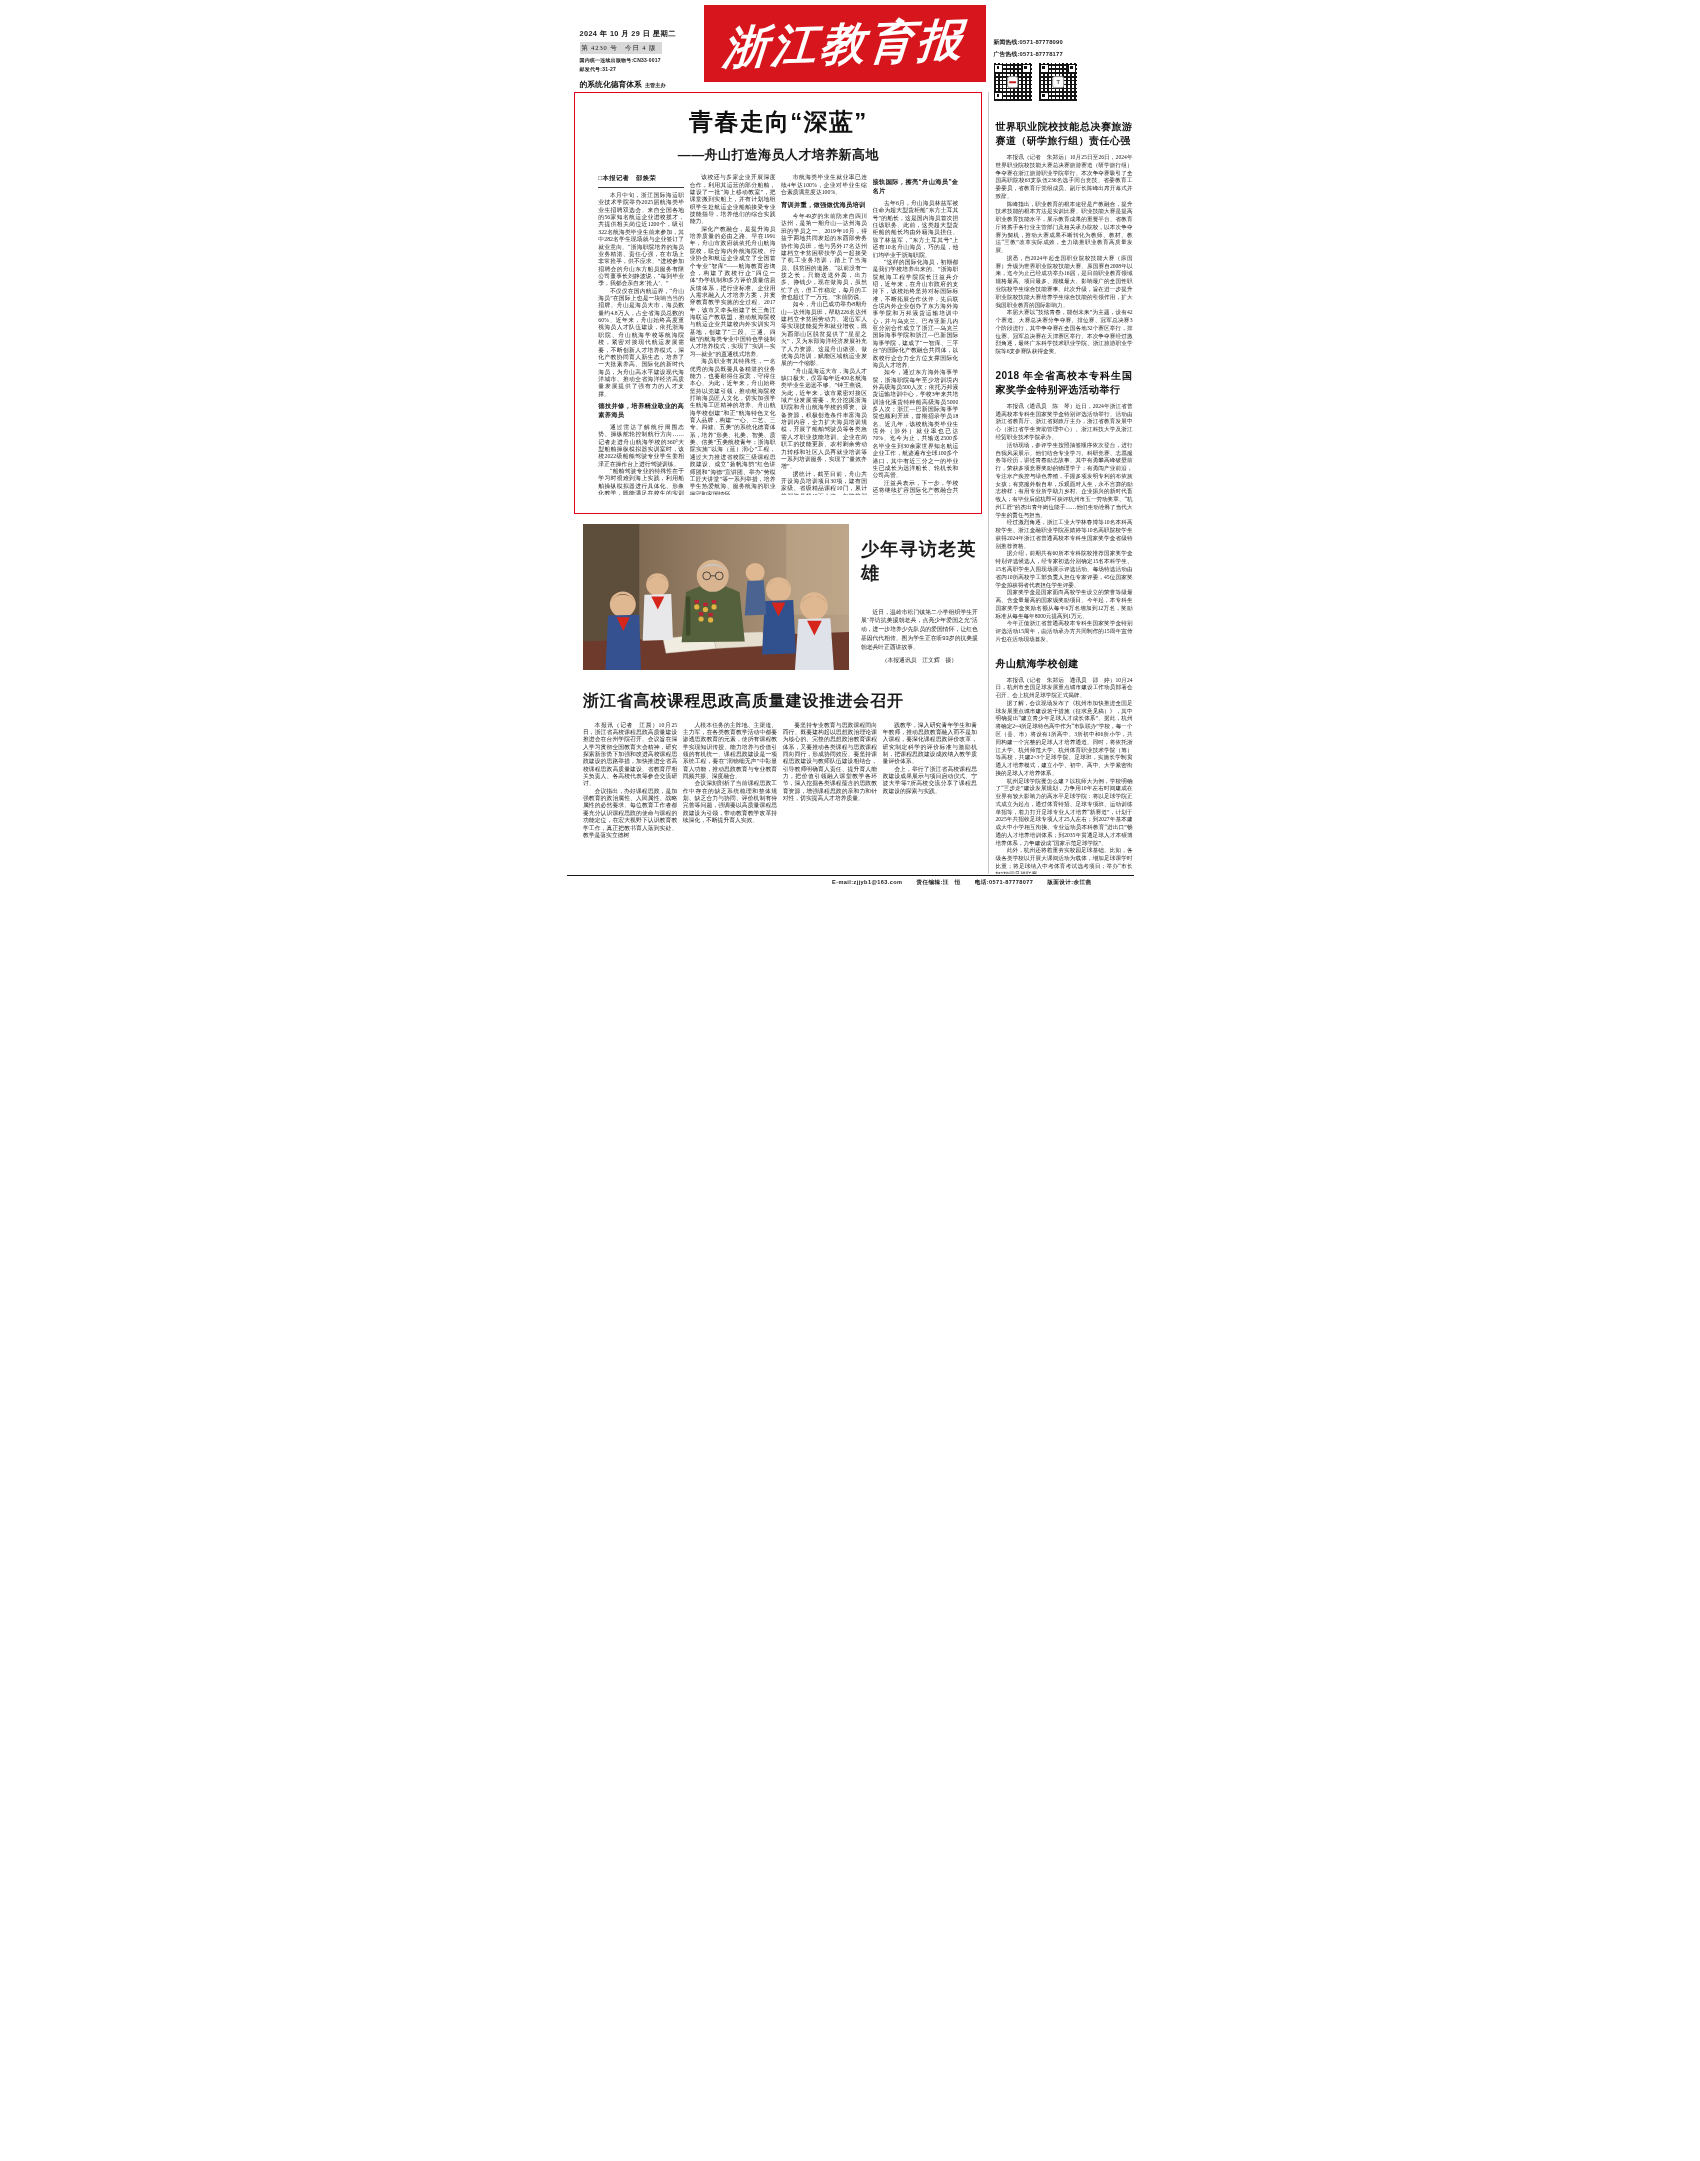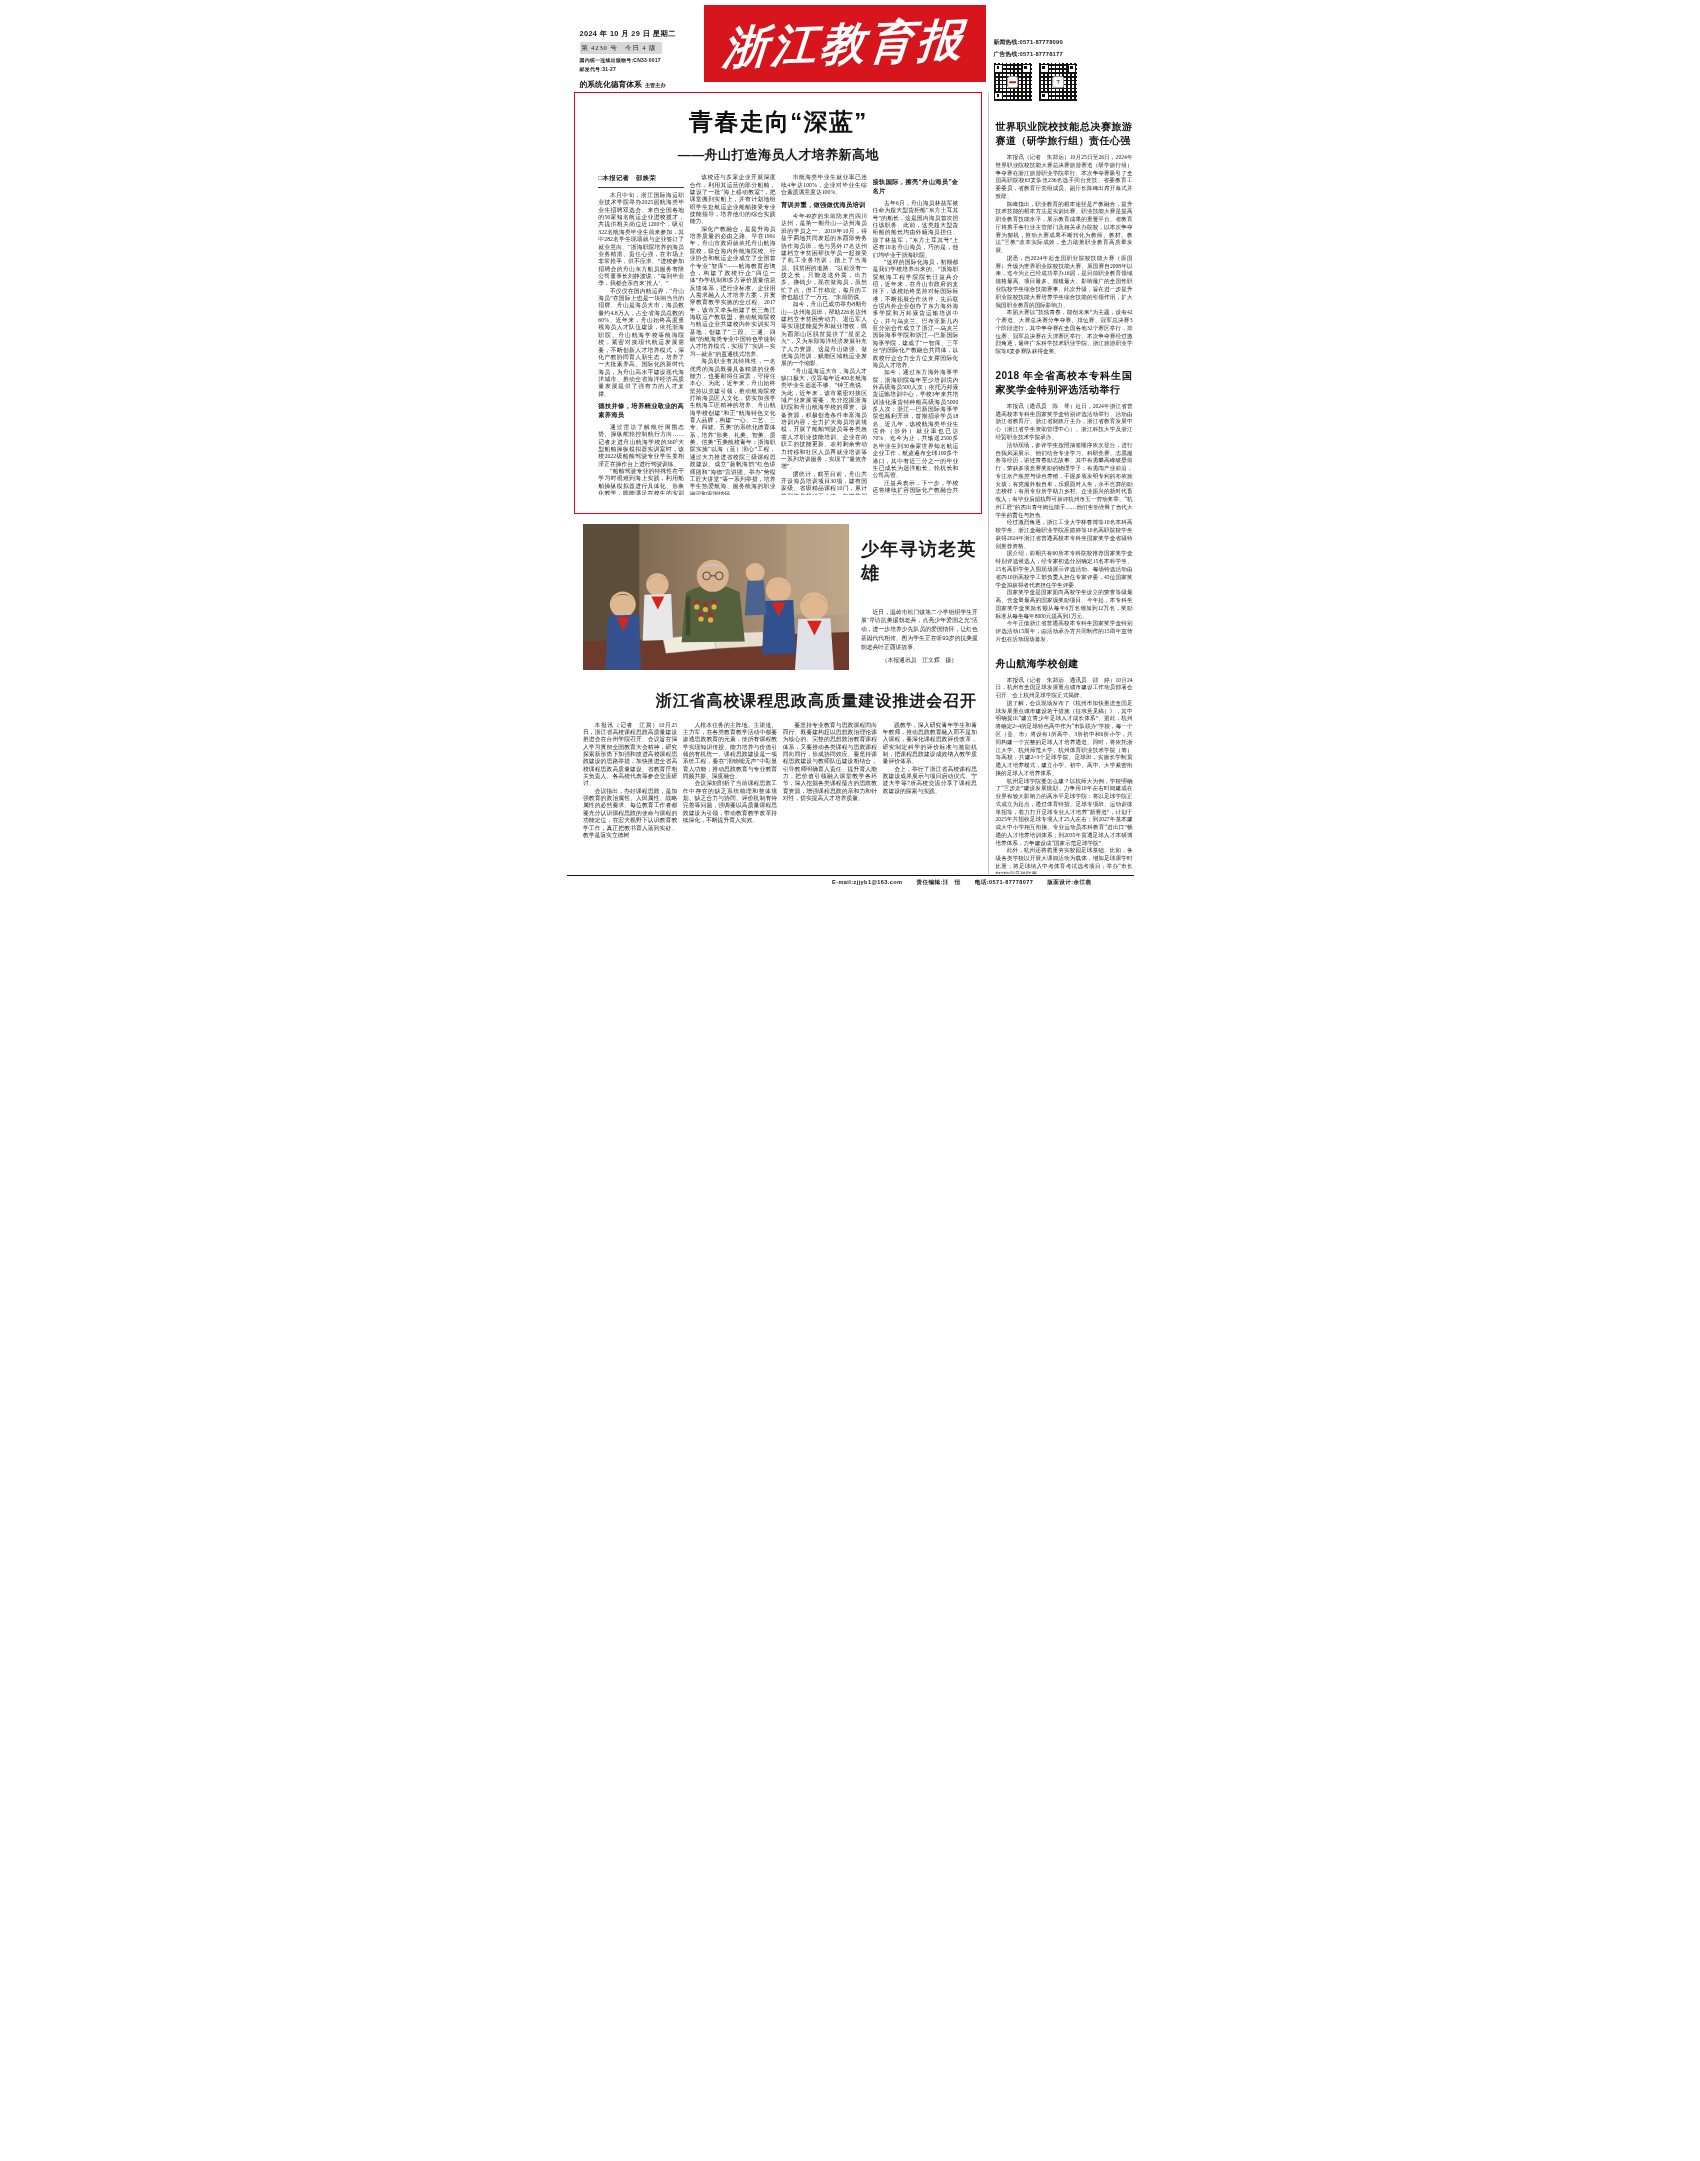--- a/index.html
+++ b/index.html
@@ -64,21 +64,21 @@
   .photo-title { font-family:"Liberation Sans","DejaVu Sans",sans-serif; font-weight:900;
     font-size:18px; letter-spacing:1.3px; }
   .photo-caption { margin-top:22.5px; font-family:"Liberation Sans","DejaVu Sans",sans-serif;
     font-size:5.8px; line-height:1.55; text-align:justify; text-indent:2em; }
   .photo-credit { margin-top:3.5px; font-family:"Liberation Sans","DejaVu Sans",sans-serif;
     font-size:5.8px; text-align:center; }
 
   
   .bottom-article { position:absolute; left:16.4px; top:691px; width:394px; height:182px; }
   .bottom-head { font-family:Liberation Mono, monospace; font-weight:900;
-    font-size:16px; text-align:right; letter-spacing:0.9px; }
+    font-size:16px; text-align:left; letter-spacing:0.9px; }
   .bottom-cols { display:flex; gap:5.6px; margin-top:9.5px; height:147px; overflow:hidden; text-align:justify; }
   .bottom-cols .col { flex:1 1 0; overflow:hidden; }
 
   
   .right-rail { position:absolute; left:421px; top:92px; width:145px; height:782px;
     padding:28px 0 0 7px; border-left:0.4px solid #c9c9c9; overflow:hidden; }
   .rail-article { margin-bottom:13px; text-align:justify; }
   .rail-head { font-family:"Liberation Sans","DejaVu Sans",sans-serif; font-weight:900;
     font-size:10px; line-height:1.4; letter-spacing:0.4px; margin-bottom:6px; color:#111; }
   .rail-article p.para { font-size:5.6px; line-height:1.39; }

